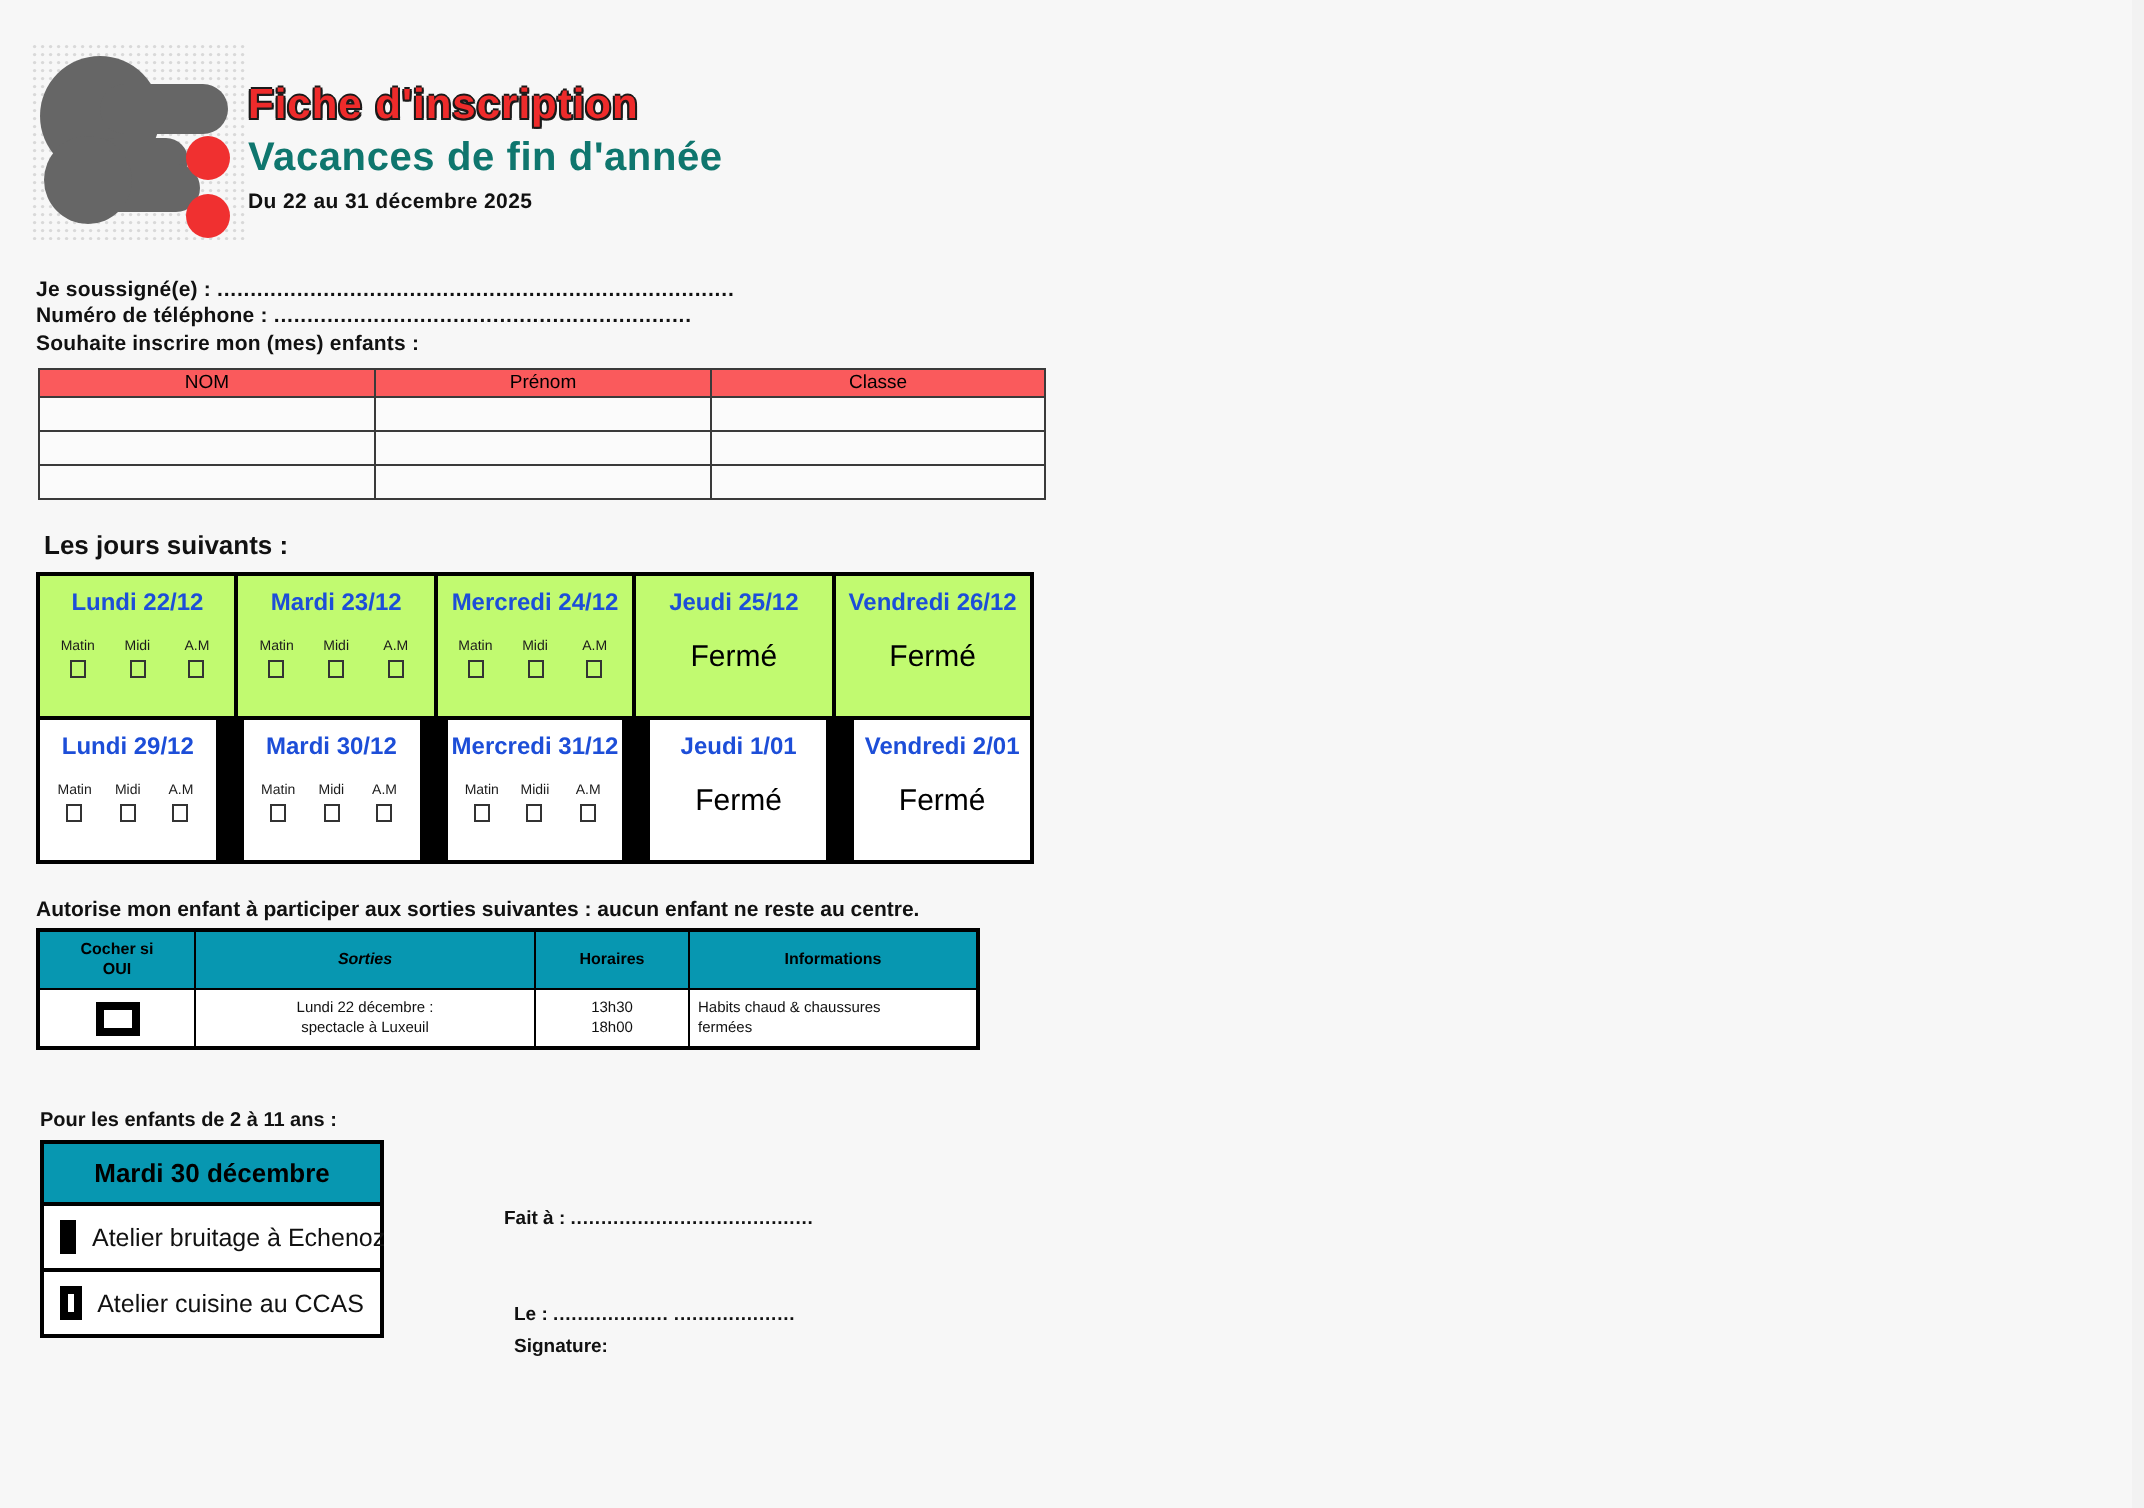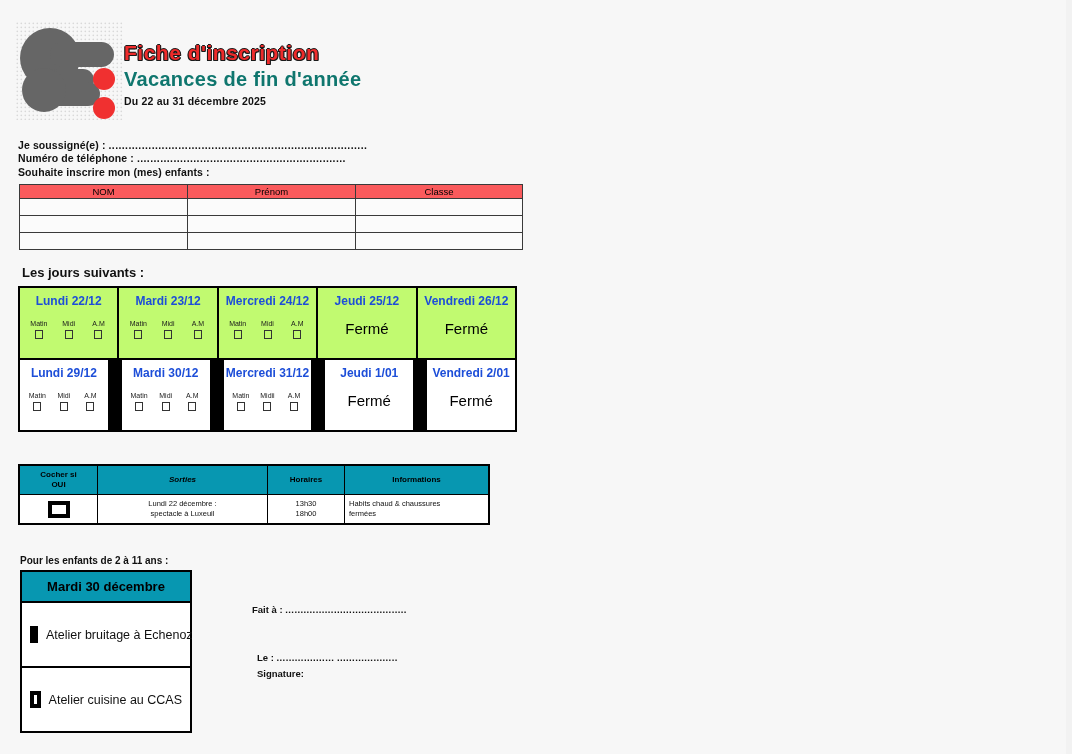--- a/index.html
+++ b/index.html
@@ -275,21 +275,21 @@
     font-size: 13px;
     font-weight: bold;
     color: #000000;
     padding: 7px 0;
     border-bottom: 2px solid #000000;
   }
   .workshop-row {
     display: flex;
     align-items: center;
     gap: 8px;
-    padding: 23px 8px;
+    padding: 7px 8px;
     background: #ffffff;
   }
   .workshop-row + .workshop-row { border-top: 2px solid #000000; }
   .workshop-label {
     font-size: 12.5px;
     color: #111111;
     white-space: nowrap;
   }
 
   
@@ -508,20 +508,21 @@
       </div>
 
       <div class="cal-cell white">
         <div class="cal-day">Vendredi 2/01</div>
         <div class="cal-closed">Fermé</div>
       </div>
     </div>
 
   </div>
 
+  <div class="section-label label-sorties">Autorise mon enfant à participer aux sorties suivantes : aucun enfant ne reste au centre.</div>
 
   <table class="sorties-table">
     <thead>
       <tr>
         <th class="c-check">
           <span>Cocher si</span><br>
           <span>OUI</span>
         </th>
         <th class="c-sortie">Sorties</th>
         <th class="c-horaire">Horaires</th>

